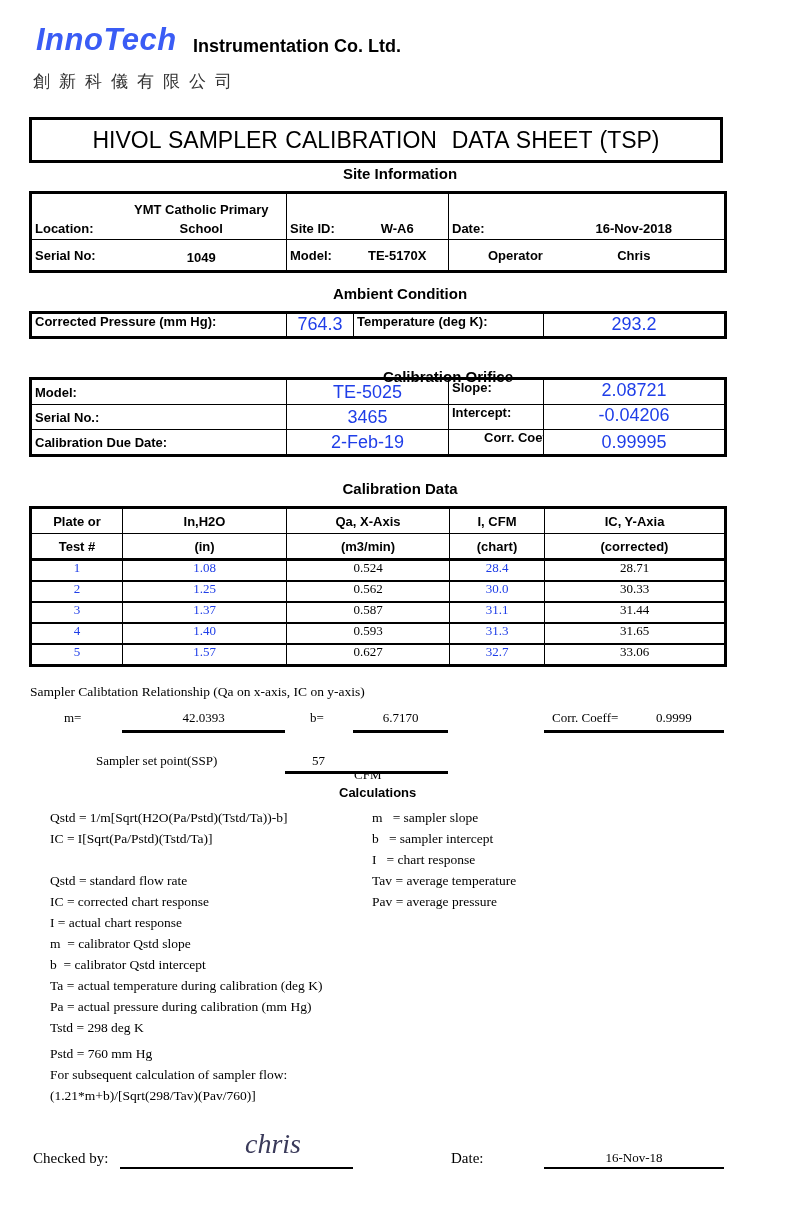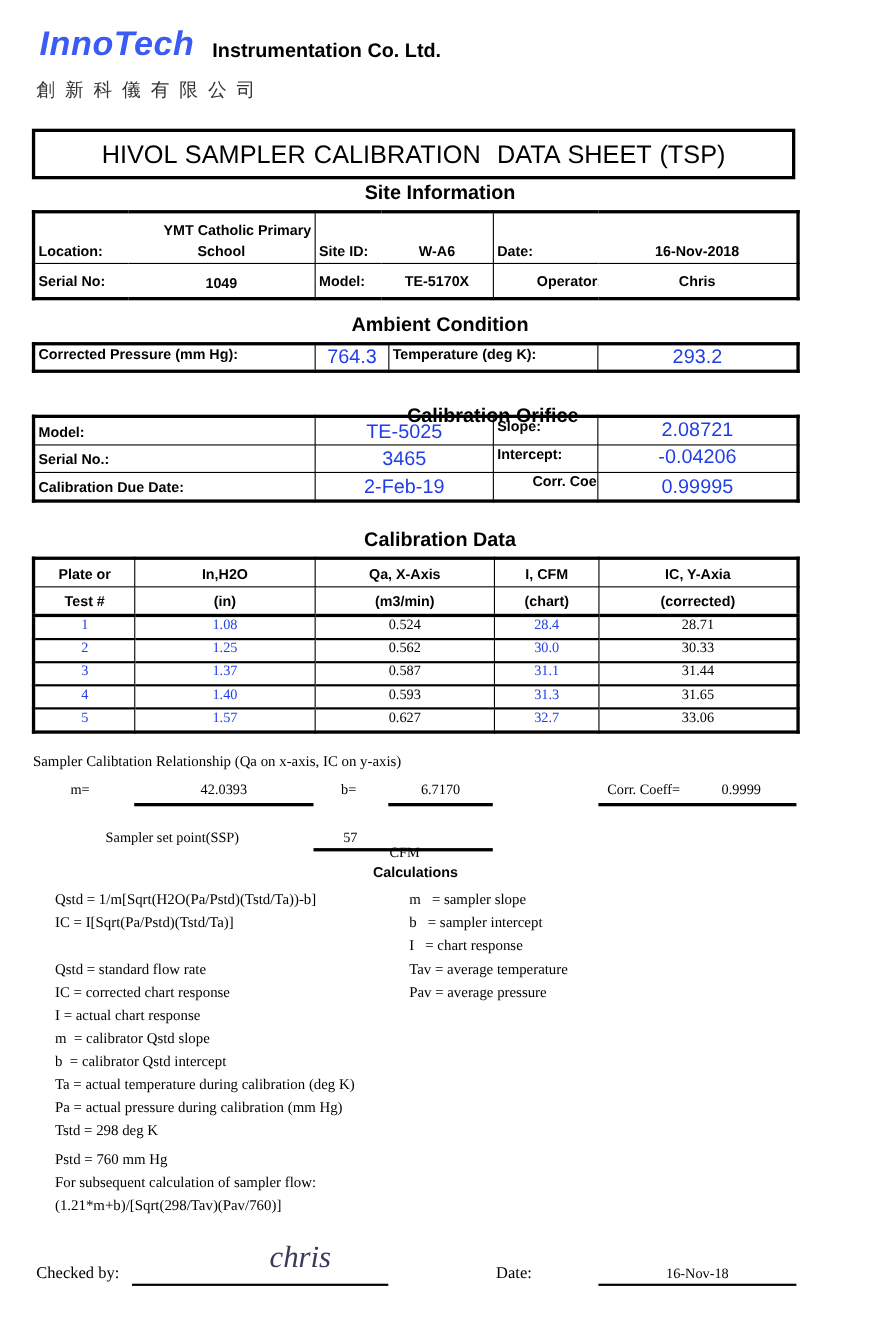--- a/index.html
+++ b/index.html
@@ -10,21 +10,21 @@
   .blue { color: #1f3ee8; }
 
   
   .brand { left: 36px; top: 22px; font-family: "Liberation Sans", sans-serif; font-style: italic; font-weight: bold; font-size: 31px; color: #3a5cf5; letter-spacing: 0.5px; }
   .company { left: 193px; top: 36px; font-family: "Liberation Sans", sans-serif; font-weight: bold; font-size: 18px; }
   .chinese { left: 33px; top: 70px; font-family: "DejaVu Sans", sans-serif; font-size: 17px; letter-spacing: 9px; color: #333; }
 
   
   .titlebox { left: 29px; top: 117px; width: 688px; height: 40px; border: 3px solid #000; display: flex; align-items: center; justify-content: center; font-family: "Liberation Sans", sans-serif; font-size: 23px; word-spacing: 1px; }
 
-  .section-title { width: 800px; left: 0; text-align: center; font-family: "Liberation Sans", sans-serif; font-weight: bold; font-size: 18px; }
+  .section-title { width: 800px; left: 0; text-align: center; font-family: "Liberation Sans", sans-serif; font-weight: bold; font-size: 15px; }
 
   table.grid { position: absolute; border-collapse: collapse; border: 3px solid #000; font-family: "Liberation Sans", sans-serif; font-size: 13px; table-layout: fixed; }
   table.grid td { border: 1px solid #000; padding: 0 3px; overflow: hidden; white-space: nowrap; }
   .c { text-align: center; }
   .l { text-align: left; }
   .b { font-weight: bold; }
   .sv { font-family: "Liberation Sans", sans-serif; font-weight: bold; }
   .vn { font-family: "Liberation Sans Narrow", "Liberation Sans", sans-serif; font-weight: normal; font-size: 18px; }
 
   
@@ -67,21 +67,21 @@
       <col style="width:170px">
       <col style="width:60px">
       <col style="width:102px">
       <col style="width:95px">
       <col style="width:182px">
     </colgroup>
   <tbody>
       <tr class="r1">
     <td class="l sv" style="border-right:none;">Location:</td>
     <td class="c sv" style="border-left:none;">
-      <div style="margin-bottom:4px;text-align:right;">YMT Catholic Primary</div>
+      <div style="margin-bottom:4px;">YMT Catholic Primary</div>
       <div>School</div>
     </td>
     <td class="l sv" style="border-right:none;">Site ID:</td>
     <td class="c b sv" style="border-left:none;">W-A6</td>
     <td class="l sv" style="border-right:none;">Date:</td>
     <td class="c b sv" style="border-left:none;">16-Nov-2018</td>
   </tr>
   <tr class="r2">
     <td class="l sv" style="border-right:none;margin-left:24px;">Serial No:</td>
     <td class="c b sv" style="border-left:none; padding-top:5px;">1049</td>

